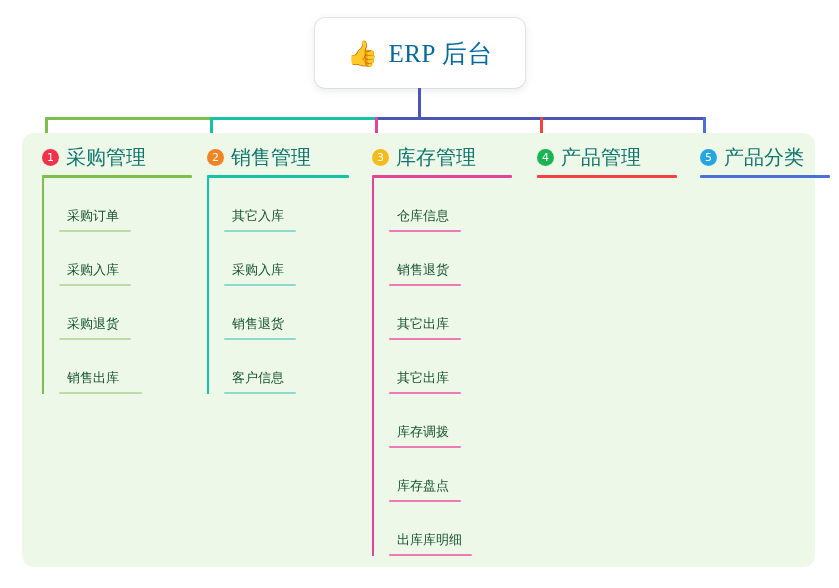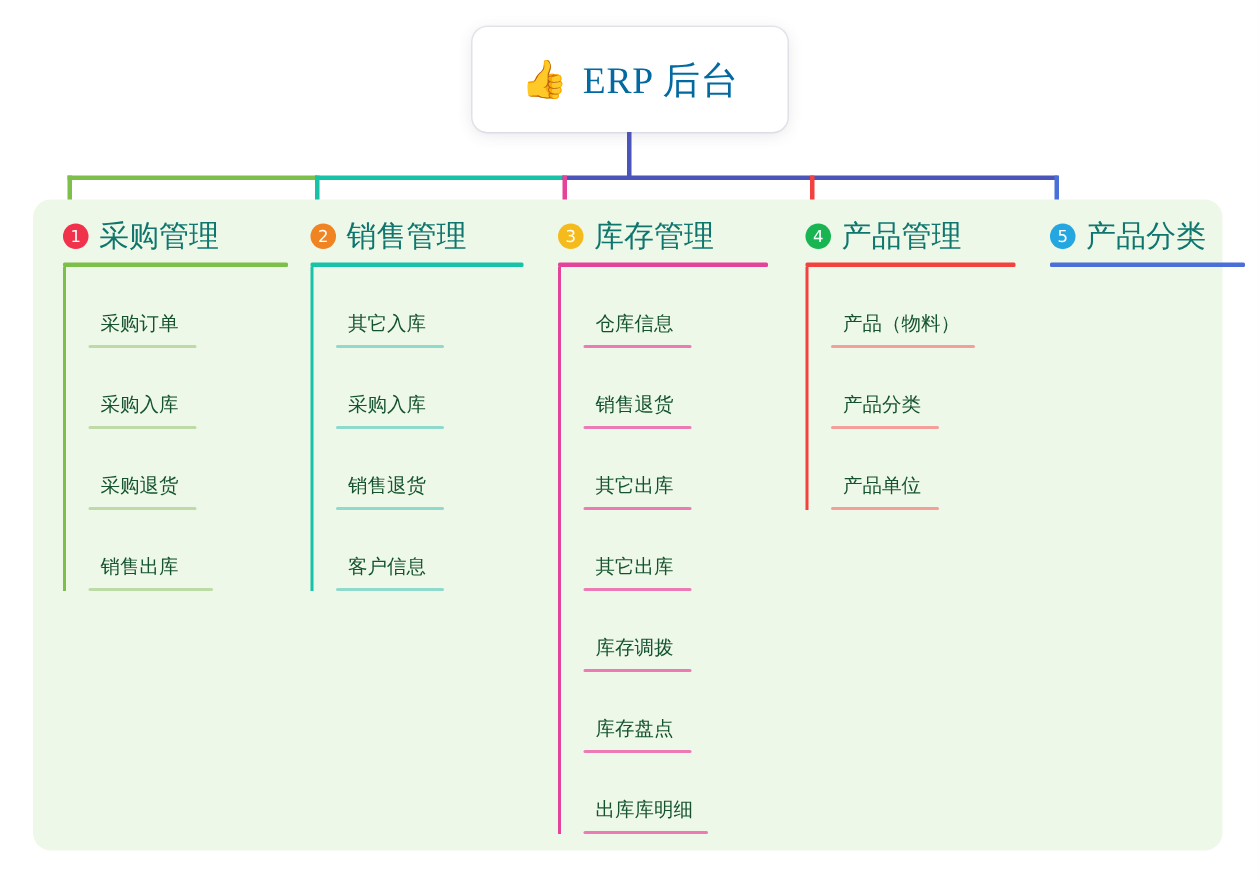--- a/index.html
+++ b/index.html
@@ -234,35 +234,20 @@
           <div class="leaf-rule" style="background: rgb(235, 122, 181); width: 83px;"></div>
         </div>
       </div>
     </div>
     <div class="column" style="left: 537px; width: 140px;">
       <div class="col-head">
         <span class="badge" style="background: rgb(24, 181, 82);">4</span>
         <span class="col-title">产品管理</span>
       </div>
       <div class="head-rule" style="background: rgb(242, 65, 63); width: 140px;"></div>
-      <div class="leaf-wrap">
-        <div class="spine" style="background: rgb(242, 65, 63);"></div>
-        <div class="leaf">
-          <div class="leaf-label">产品（物料）</div>
-          <div class="leaf-rule" style="background: rgb(244, 160, 154); width: 96px;"></div>
-        </div>
-        <div class="leaf">
-          <div class="leaf-label">产品分类</div>
-          <div class="leaf-rule" style="background: rgb(244, 160, 154); width: 72px;"></div>
-        </div>
-        <div class="leaf">
-          <div class="leaf-label">产品单位</div>
-          <div class="leaf-rule" style="background: rgb(244, 160, 154); width: 72px;"></div>
-        </div>
-      </div>
     </div>
     <div class="column" style="left: 700px; width: 130px;">
       <div class="col-head">
         <span class="badge" style="background: rgb(36, 167, 224);">5</span>
         <span class="col-title">产品分类</span>
       </div>
       <div class="head-rule" style="background: rgb(75, 111, 216); width: 130px;"></div>
     </div>
   </div>
 

